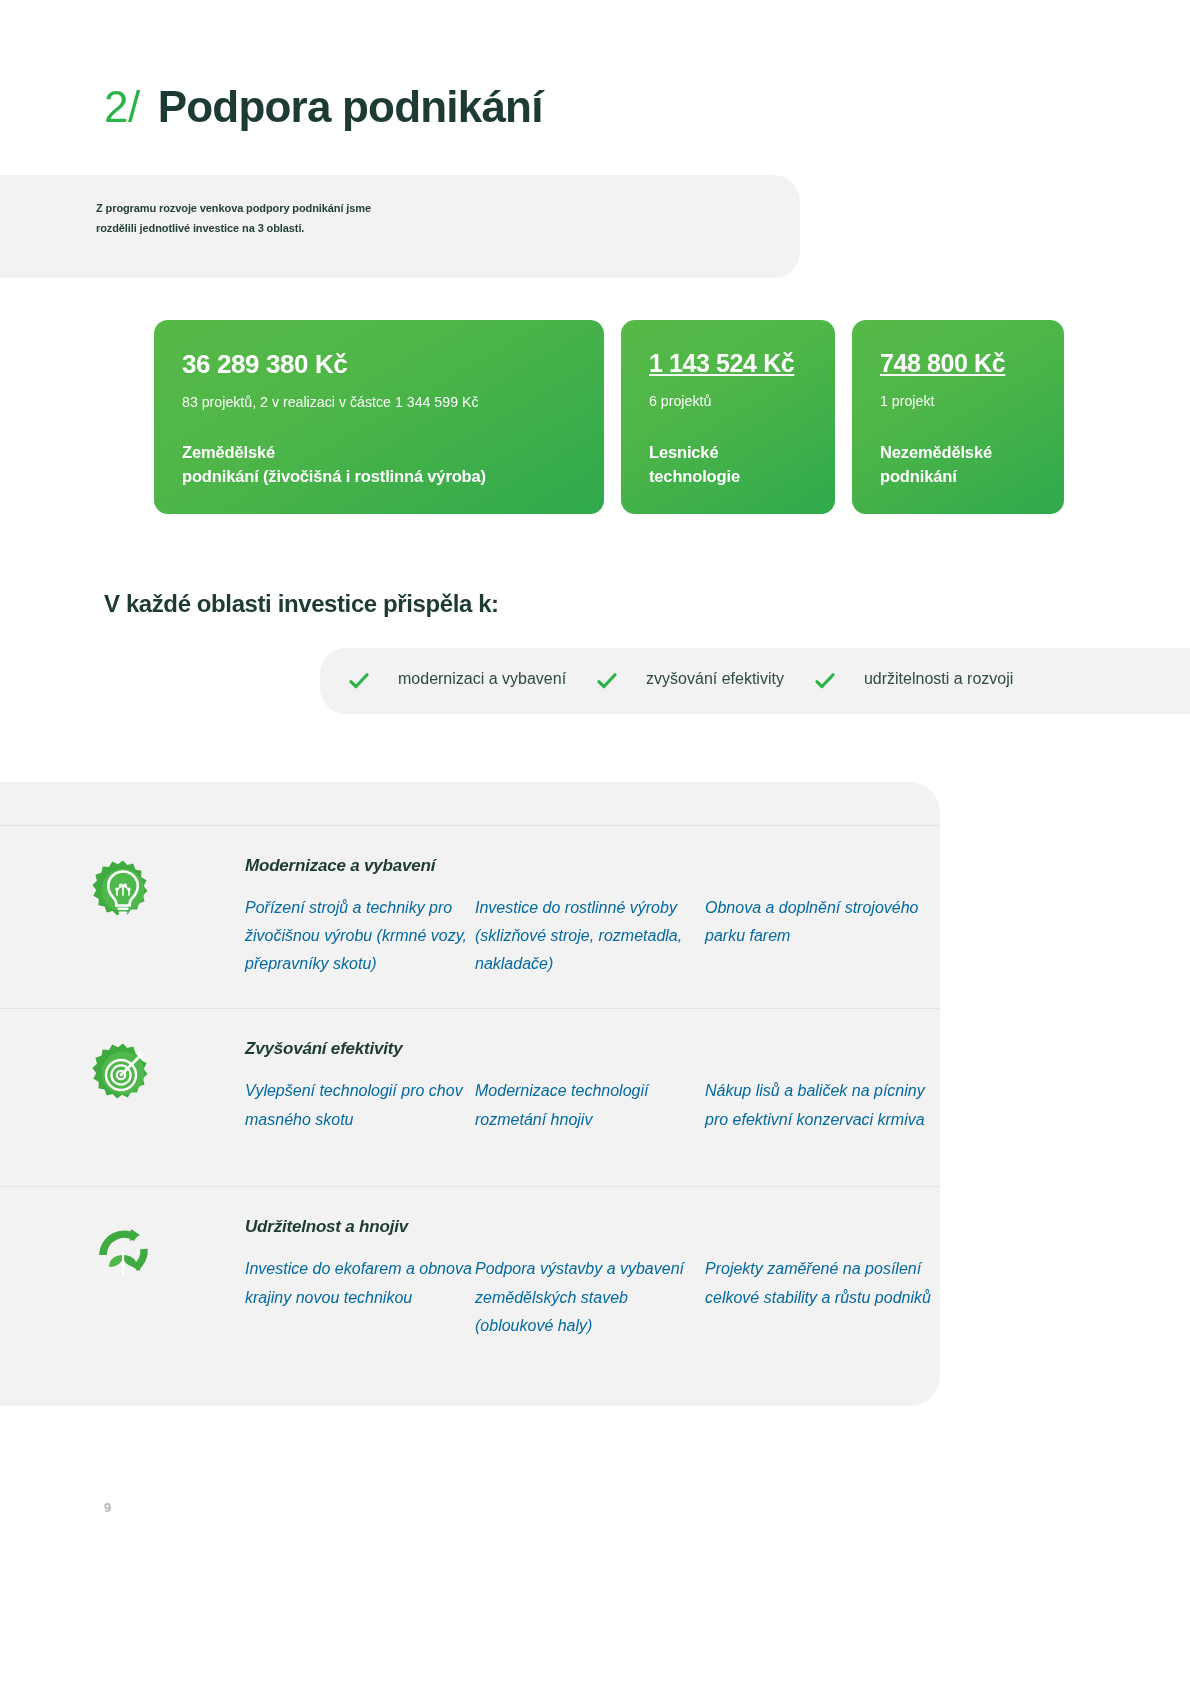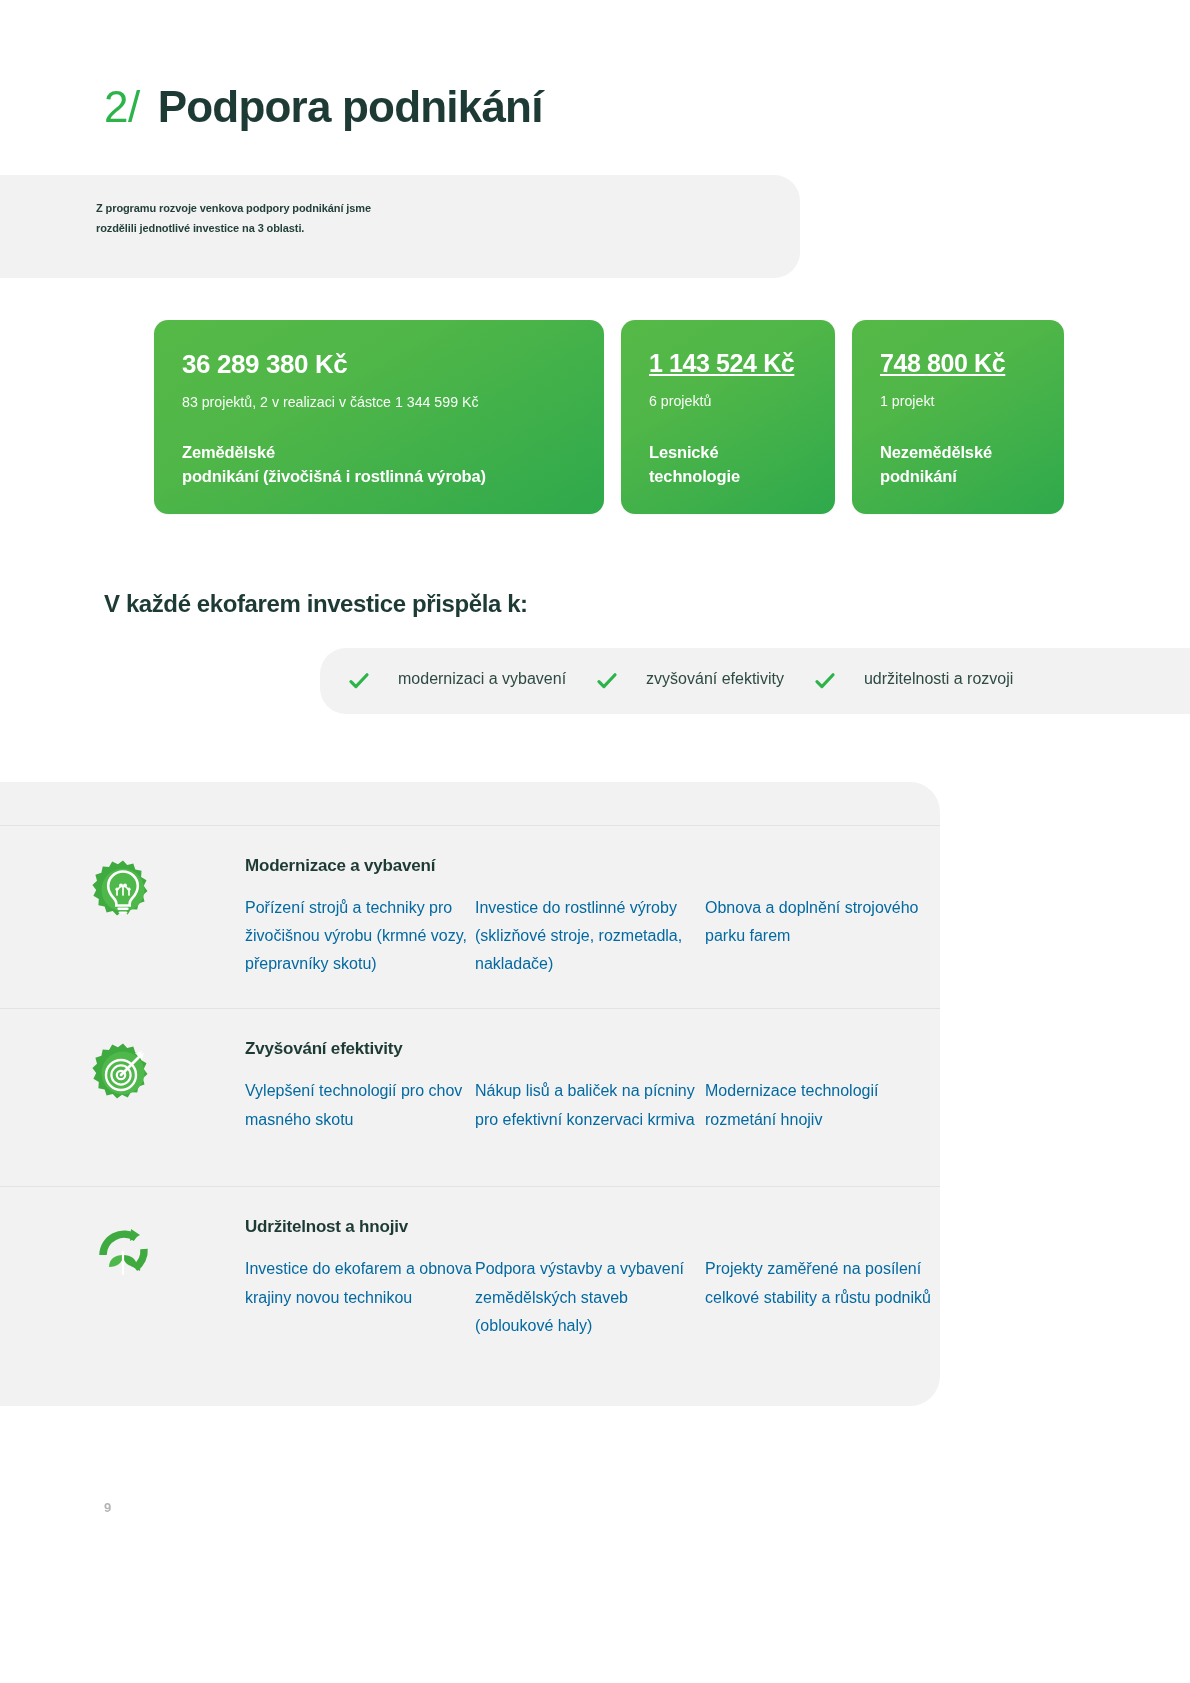--- a/index.html
+++ b/index.html
@@ -152,20 +152,21 @@
     border-bottom-right-radius: 30px;
     height: 624px;
     padding-top: 43px;
   }
   .cat-row {
     display: flex;
     align-items: flex-start;
     border-top: 1px solid #e2e2e2;
     padding: 30px 0 30px 0;
     min-height: 178px;
+    font-style: italic;
   }
   .cat-icon-cell {
     width: 245px;
     flex: none;
     display: flex;
     justify-content: center;
     padding-top: 2px;
   }
   .cat-body { flex: 1; padding-right: 26px; }
   .cat-title {
@@ -233,21 +234,21 @@
       <div class="card-amount">748 800 Kč</div>
       <div class="card-sub">1 projekt</div>
       <div class="card-label">
         <div>Nezemědělské</div>
         <div>podnikání</div>
       </div>
     </div>
 
   </div>
 
-  <div class="section-heading">V každé ekofarem investice přispěla k:</div>
+  <div class="section-heading">V každé oblasti investice přispěla k:</div>
 
   <div class="check-strip">
     <div class="check-item">
       <svg class="check-icon" viewBox="0 0 24 24" aria-hidden="true">
         <path d="M3.2 12.6 L8.6 18.2 L20.8 5.2" fill="none" stroke="#2cb34a" stroke-width="3.4" stroke-linecap="round" stroke-linejoin="round"></path>
       </svg>
       <span>modernizaci a vybavení</span>
     </div>
     <div class="check-item">
       <svg class="check-icon" viewBox="0 0 24 24" aria-hidden="true">
@@ -309,22 +310,22 @@
           <circle cx="30" cy="34" r="4.2" fill="none" stroke="#ffffff" stroke-width="2.2"></circle>
           <path d="M30 34 L50 14" stroke="#ffffff" stroke-width="2.8" stroke-linecap="round"></path>
           <path d="M44 12 l7-2 -2 7 z" fill="#ffffff"></path>
           <path d="M51 19 l2-7 -7 2 z" fill="#ffffff"></path>
         </svg>
       </div>
       <div class="cat-body">
         <div class="cat-title">Zvyšování efektivity</div>
         <div class="cat-cols">
           <div class="cat-col">Vylepšení technologií pro chov masného skotu</div>
+          <div class="cat-col">Modernizace technologií rozmetání hnojiv</div>
           <div class="cat-col">Nákup lisů a baliček na pícniny pro efektivní konzervaci krmiva</div>
-          <div class="cat-col">Modernizace technologií rozmetání hnojiv</div>
         </div>
       </div>
     </div>
 
     <div class="cat-row">
       <div class="cat-icon-cell">
         <svg width="64" height="64" viewBox="0 0 64 64" aria-hidden="true">
           <path d="M12 36 a21 21 0 0 1 33-17" fill="none" stroke="#3faa3f" stroke-width="7.5" stroke-linecap="butt"></path>
           <path d="M40 10 l9 6 -10 6 z" fill="#3faa3f"></path>
           <path d="M53 30 a21 21 0 0 1 -9 19" fill="none" stroke="#3faa3f" stroke-width="7.5" stroke-linecap="butt"></path>

